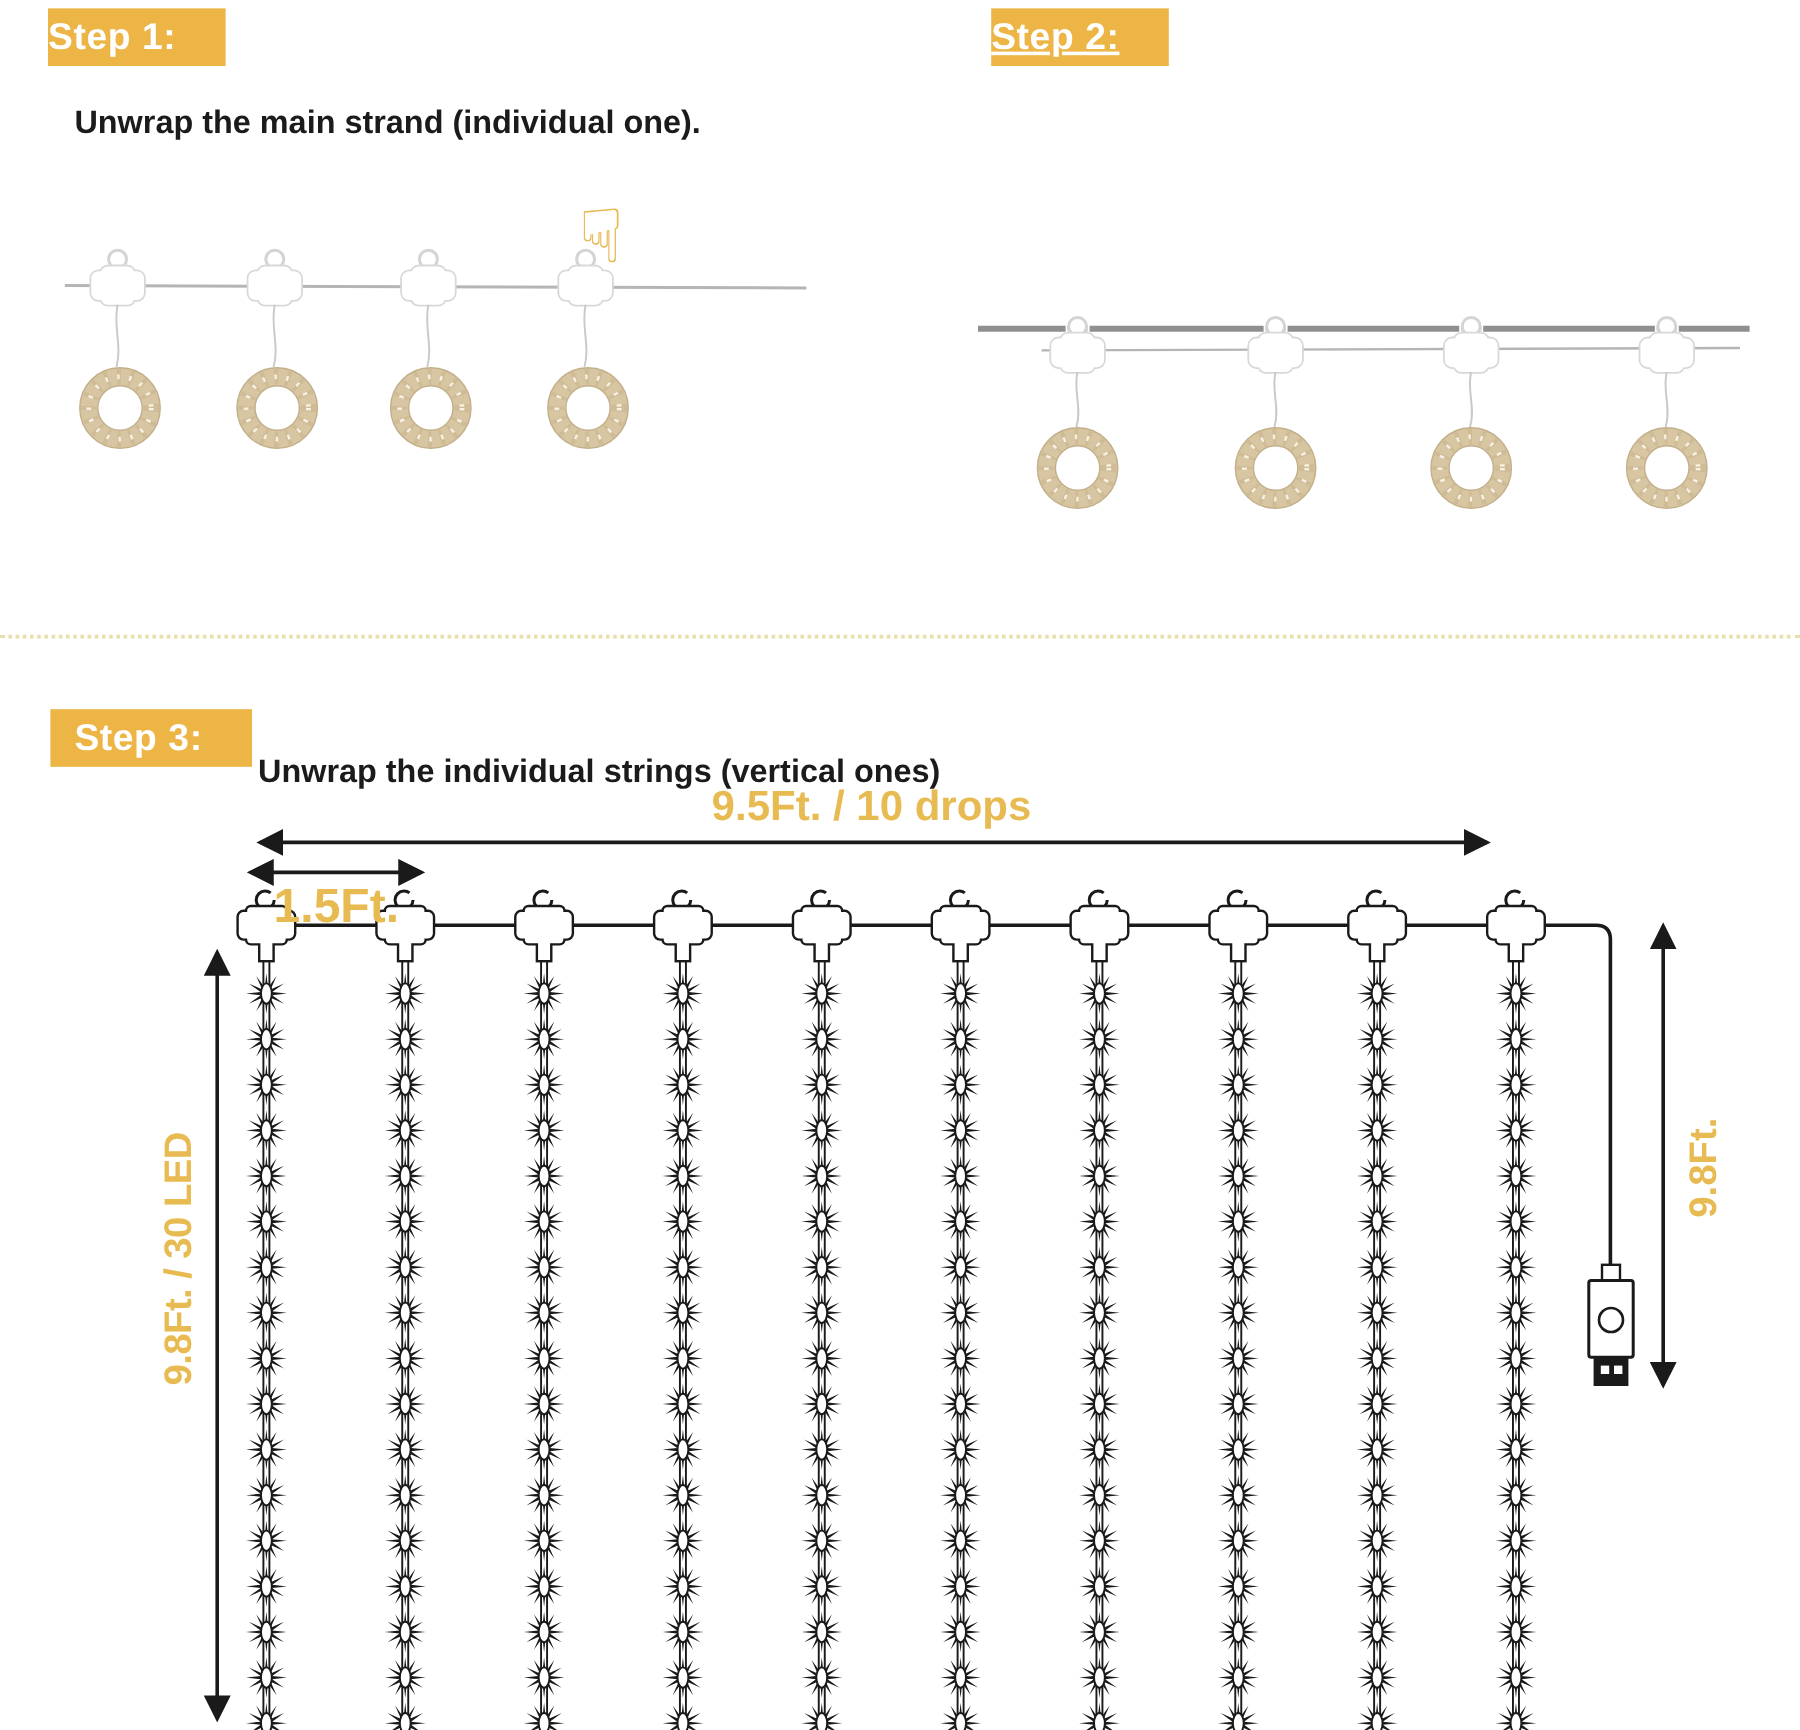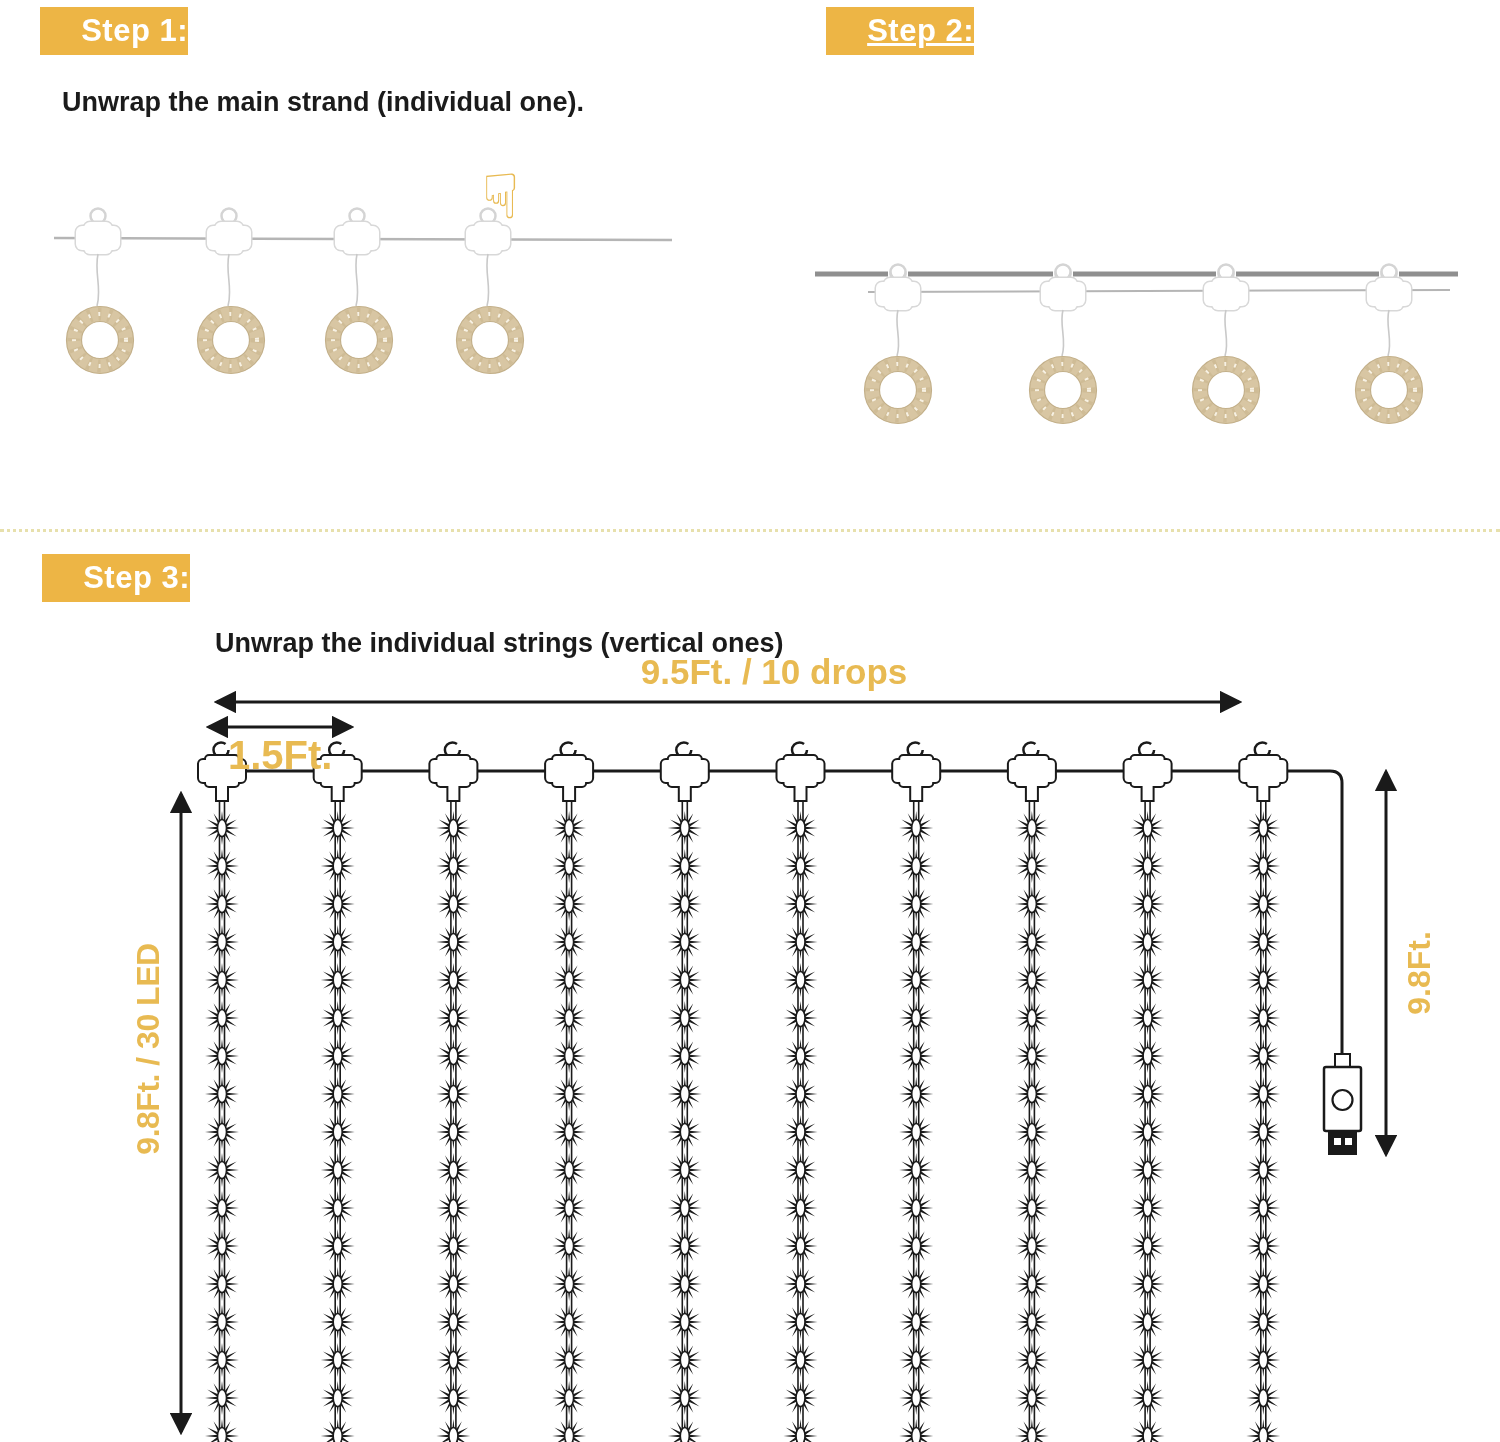--- a/index.html
+++ b/index.html
@@ -1,35 +1,35 @@
 <!DOCTYPE html>
 <html style="--badge-bg: #edb545; --badge-text: #ffffff; --gold-label: #e8ba52; --body-text: #1b1b1b; --divider: #e7e0ac; --wire-gray: #b5b5b5; --rod-gray: #8f8f8f; --coil-tan: #d8c6a3; --line-black: #1a1a1a;"><head>
 <meta charset="utf-8">
 <style>
   html,body{margin:0;padding:0;background:#fff;}
   .canvas{position:relative;width:1500px;height:1442px;background:#fff;overflow:hidden;
           font-family:"Liberation Sans",sans-serif;}
   .badge{position:absolute;width:148px;height:48px;background:var(--badge-bg,#edb545);
          color:var(--badge-text,#fff);font-weight:bold;font-size:31px;line-height:48px;
-         text-align:right;letter-spacing:0.5px;}
+         text-align:left;letter-spacing:0.5px;}
   .badge-1{left:40px;top:7px;}
   .badge-2{left:826px;top:7px;text-decoration:underline;}
-  .badge-3{left:42px;top:554px;}
+  .badge-3{left:42px;top:591px;padding-left:20px;}
   .bodytext{position:absolute;color:var(--body-text,#1b1b1b);font-weight:bold;font-size:27px;
             line-height:1.52;}
   .text-1{left:62px;top:82px;width:620px;}
   .text-2{left:845px;top:74px;width:645px;}
   .text-3{left:215px;top:623px;width:900px;}
   .illus{position:absolute;}
   .hand{position:absolute;left:482px;top:166px;font-size:62px;line-height:1;
         color:var(--gold-label,#e9c14c);font-family:"DejaVu Sans",sans-serif;}
   .divider{position:absolute;left:0;top:529px;width:1500px;height:0;
            border-top:3px dotted var(--divider,#e7e0ac);}
   .gold{position:absolute;color:var(--gold-label,#e8ba52);font-weight:bold;white-space:nowrap;}
-  .lbl-width{left:593px;top:652px;width:362px;font-size:35px;text-align:center;}
+  .lbl-width{left:593px;top:652px;width:362px;font-size:35px;}
   .lbl-spacing{left:228px;top:733px;font-size:40px;}
   .lbl-left{left:-12px;top:1031px;width:320px;height:36px;font-size:32px;text-align:center;
             letter-spacing:-0.5px;transform:rotate(-90deg);}
   .lbl-right{left:1339px;top:955px;width:160px;height:36px;font-size:32px;text-align:center;
              transform:rotate(-90deg);}
 </style>
 </head>
 <body>
 
 <div class="canvas">

